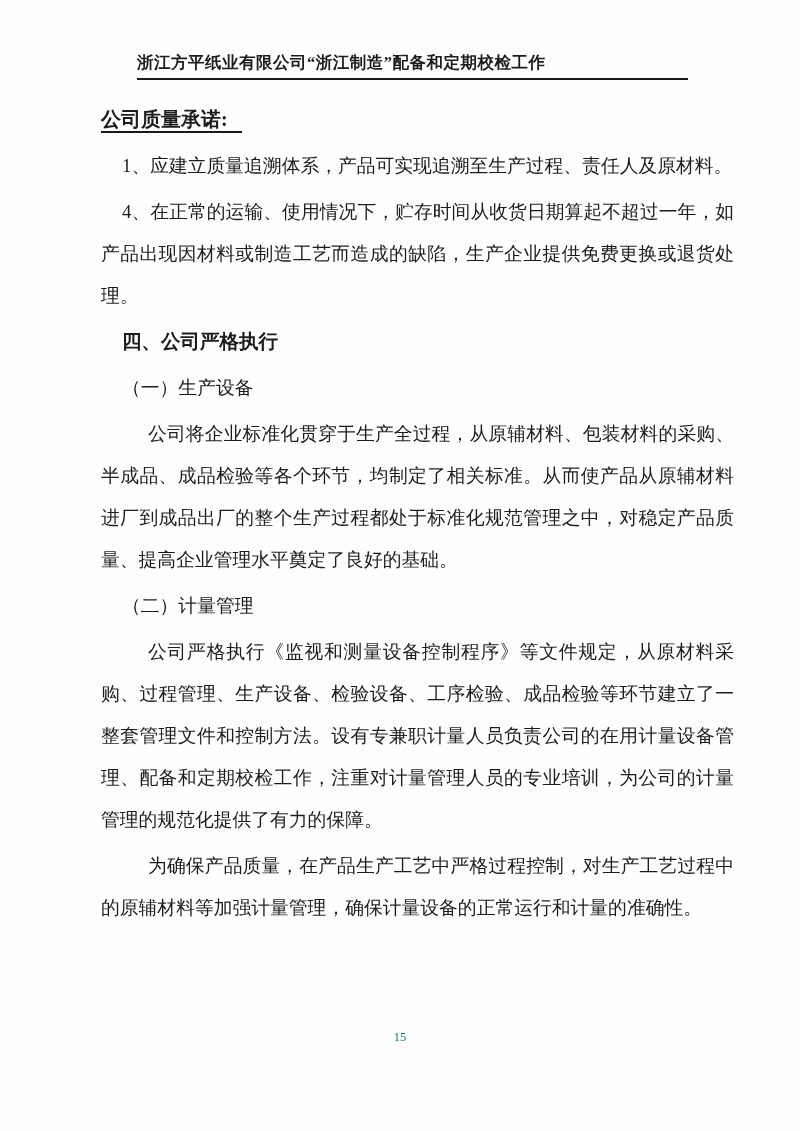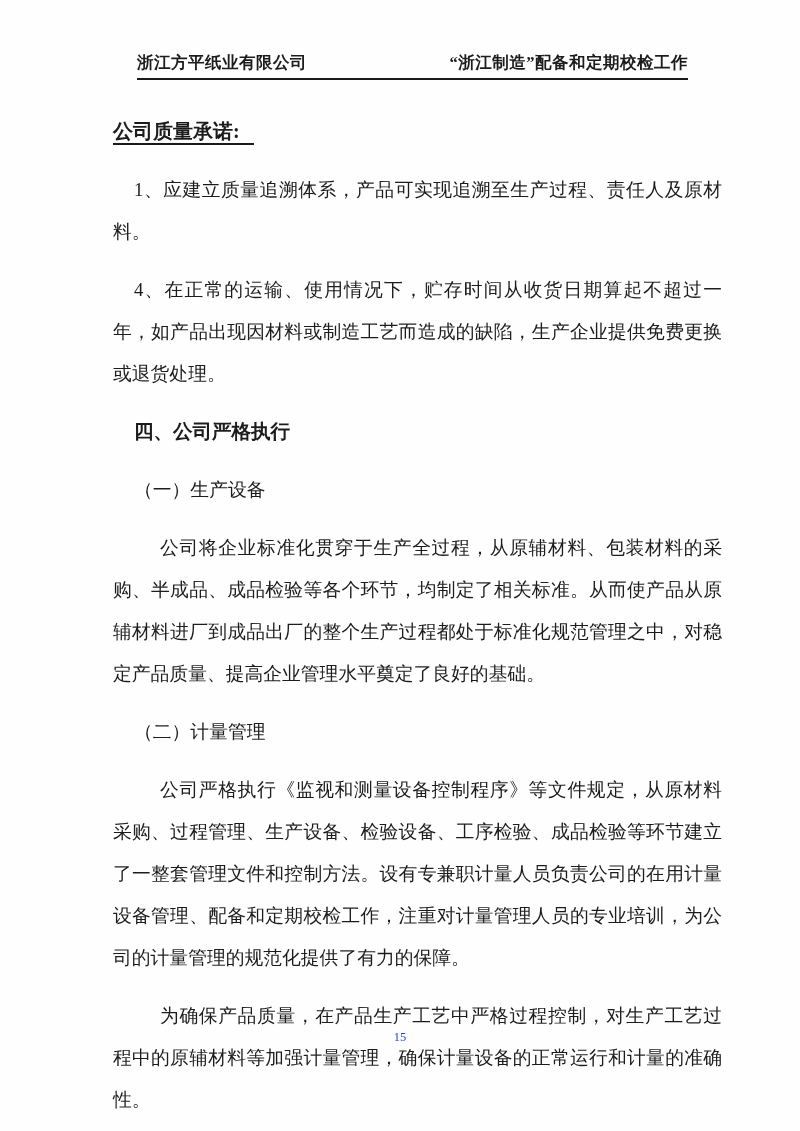--- a/index.html
+++ b/index.html
@@ -12,59 +12,58 @@
     color: #1c1c1c;
     font-family: "Liberation Serif", "DejaVu Serif", serif;
     overflow: hidden;
   }
   .header {
     position: absolute;
     top: 52px;
     left: 137px;
     right: 112px;
     display: flex;
-    justify-content: space-between;
     align-items: flex-end;
     border-bottom: 2px solid #1a1a1a;
     padding-bottom: 4px;
     font-size: 16.5px;
     font-weight: bold;
     letter-spacing: 0.5px;
     white-space: nowrap;
   }
   .content {
     position: absolute;
     top: 94px;
     left: 97px;
     right: 62px;
     font-size: 18.8px;
     line-height: 42px;
     text-align: justify;
   }
-  .content p, .content h2 { margin: 16px; padding: 0; }
+  .content p, .content h2 { margin: 4px; padding: 0; }
   .title-line { margin-left: 61px; text-indent: 0; }
   .title-underline {
     font-weight: bold;
     font-size: 20px;
     border-bottom: 2px solid #1a1a1a;
     padding-right: 14px;
     padding-bottom: 1px;
   }
   .ind1 { text-indent: 21px; }
   .ind2 { text-indent: 47px; }
   .sec  { font-size: 19.5px; font-weight: bold; text-indent: 21px; padding-top: 5px; }
   .fill { text-align-last: justify; }
   .footer {
     position: absolute;
     top: 1030px;
     left: 0;
     width: 100%;
     text-align: center;
     font-size: 12.5px;
-    color: #1d4ed8;
+    color: #0f766e;
   }
 </style>
 </head>
 <body>
 
 <div class="page">
 
   <div class="header">
     <span>浙江方平纸业有限公司</span>
     <span>“浙江制造”配备和定期校检工作</span>

